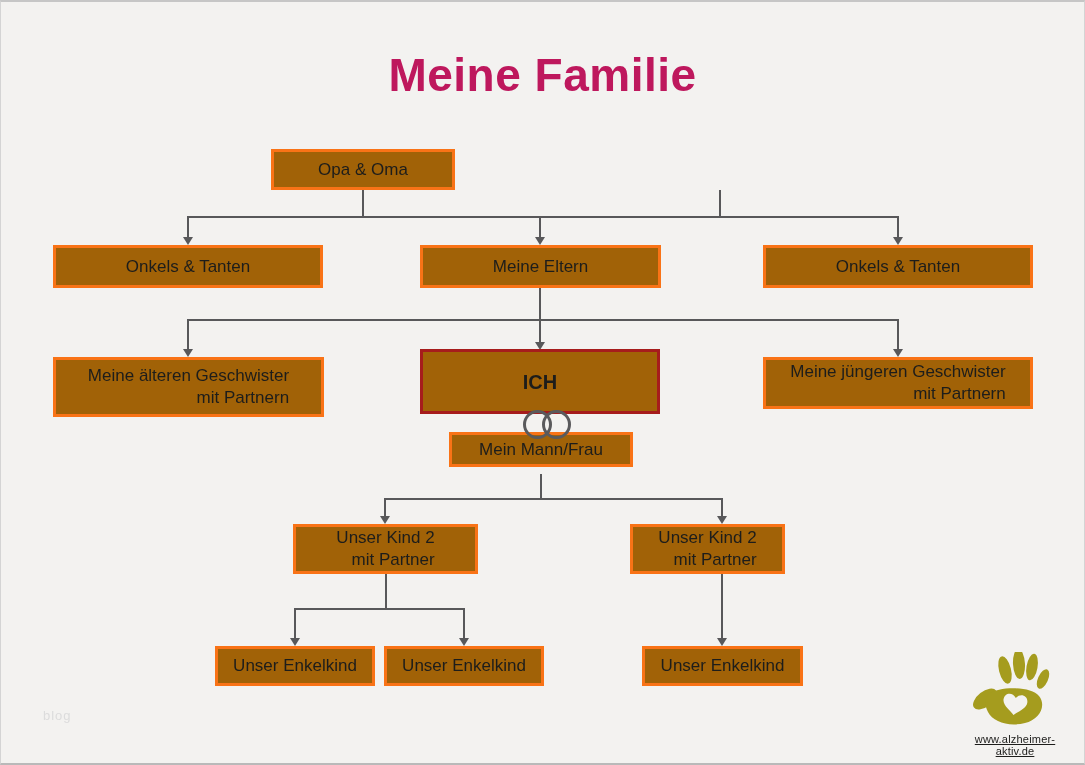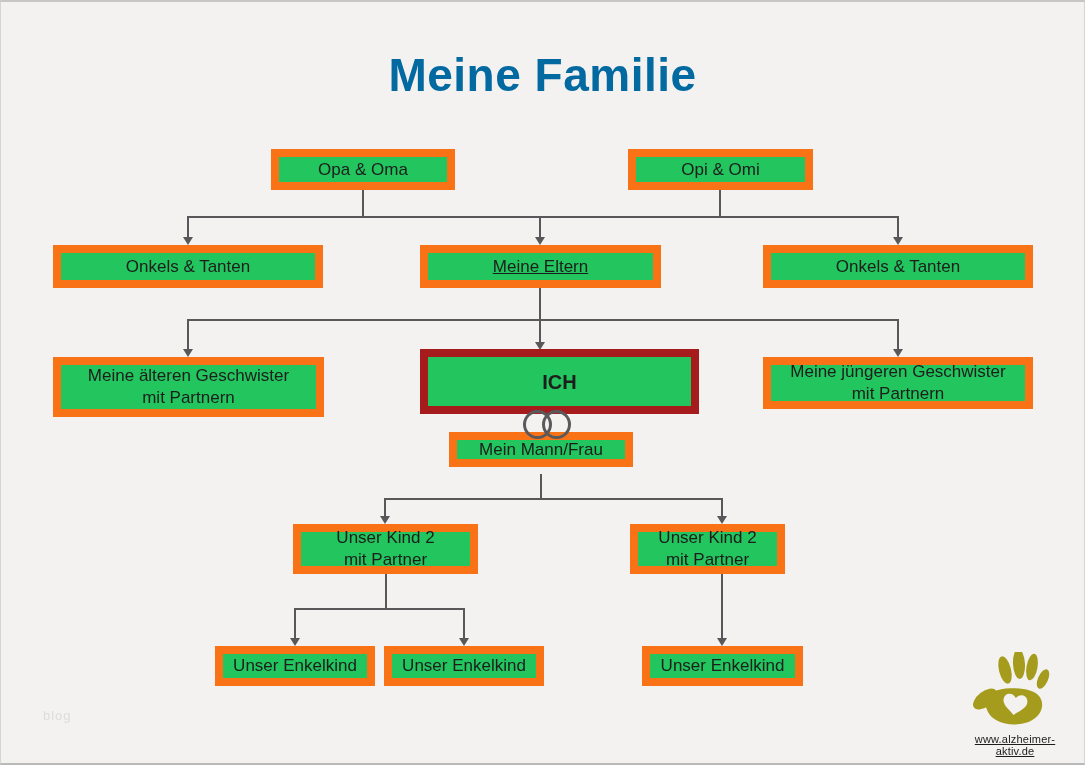--- a/index.html
+++ b/index.html
@@ -11,41 +11,41 @@
     border-bottom:2px solid #b9b9b9;
     border-left:1px solid #d4d4d4;
     border-right:1px solid #d4d4d4;
     box-sizing:border-box;
     overflow:hidden;
     font-family:"Liberation Sans", sans-serif;
   }
   .title{
     position:absolute;left:0;right:0;top:46px;
     margin:0;text-align:center;
-    font-size:46px;font-weight:bold;color:#0369a1;
+    font-size:46px;font-weight:bold;color:#be185d;
     letter-spacing:0.5px;
   }
   
   .node{
     position:absolute;box-sizing:border-box;
-    background:#22c55e;
-    border:8px solid #f97316;
+    background:#a16207;
+    border:3px solid #f97316;
     display:flex;align-items:center;justify-content:center;
-    text-align:center;color:#1d1d1b;
+    text-align:right;color:#1d1d1b;
     font-size:17px;line-height:22px;
   }
   .node span{white-space:pre-line;}
   .node.red{border-color:#a61c1c;font-weight:bold;font-size:20px;}
   .n-opa    {left:270px;top:147px;width:184px;height:41px;}
   .n-opi    {left:627px;top:147px;width:185px;height:41px;}
   .n-onkl   {left:52px; top:243px;width:270px;height:43px;}
-  .n-eltern {left:419px;top:243px;width:241px;height:43px;text-decoration:underline;}
+  .n-eltern {left:419px;top:243px;width:241px;height:43px;}
   .n-onkr   {left:762px;top:243px;width:270px;height:43px;}
   .n-gesl   {left:52px; top:355px;width:271px;height:60px;}
-  .n-ich    {left:419px;top:347px;width:279px;height:65px;}
+  .n-ich    {left:419px;top:347px;width:240px;height:65px;}
   .n-gesr   {left:762px;top:355px;width:270px;height:52px;}
   .n-mann   {left:448px;top:430px;width:184px;height:35px;}
   .n-kind1  {left:292px;top:522px;width:185px;height:50px;}
   .n-kind2  {left:629px;top:522px;width:155px;height:50px;}
   .n-enk1   {left:214px;top:644px;width:160px;height:40px;}
   .n-enk2   {left:383px;top:644px;width:160px;height:40px;}
   .n-enk3   {left:641px;top:644px;width:161px;height:40px;}
   
   .v{position:absolute;width:2px;background:#58585a;}
   .h{position:absolute;height:2px;background:#58585a;}
@@ -110,23 +110,20 @@
     <div class="arrow" style="left:289px;top:636px"></div>
     <div class="arrow" style="left:458px;top:636px"></div>
 
     <div class="v" style="left:720px;top:572px;height:65px"></div>
     <div class="arrow" style="left:716px;top:636px"></div>
   </div>
 
   <div class="node n-opa">
       <span>Opa &amp; Oma</span>
     </div>
-  <div class="node n-opi">
-      <span>Opi &amp; Omi</span>
-    </div>
   <div class="node n-onkl">
       <span>Onkels &amp; Tanten</span>
     </div>
   <div class="node n-eltern">
       <span>Meine Eltern</span>
     </div>
   <div class="node n-onkr">
       <span>Onkels &amp; Tanten</span>
     </div>
   <div class="node n-gesl">

